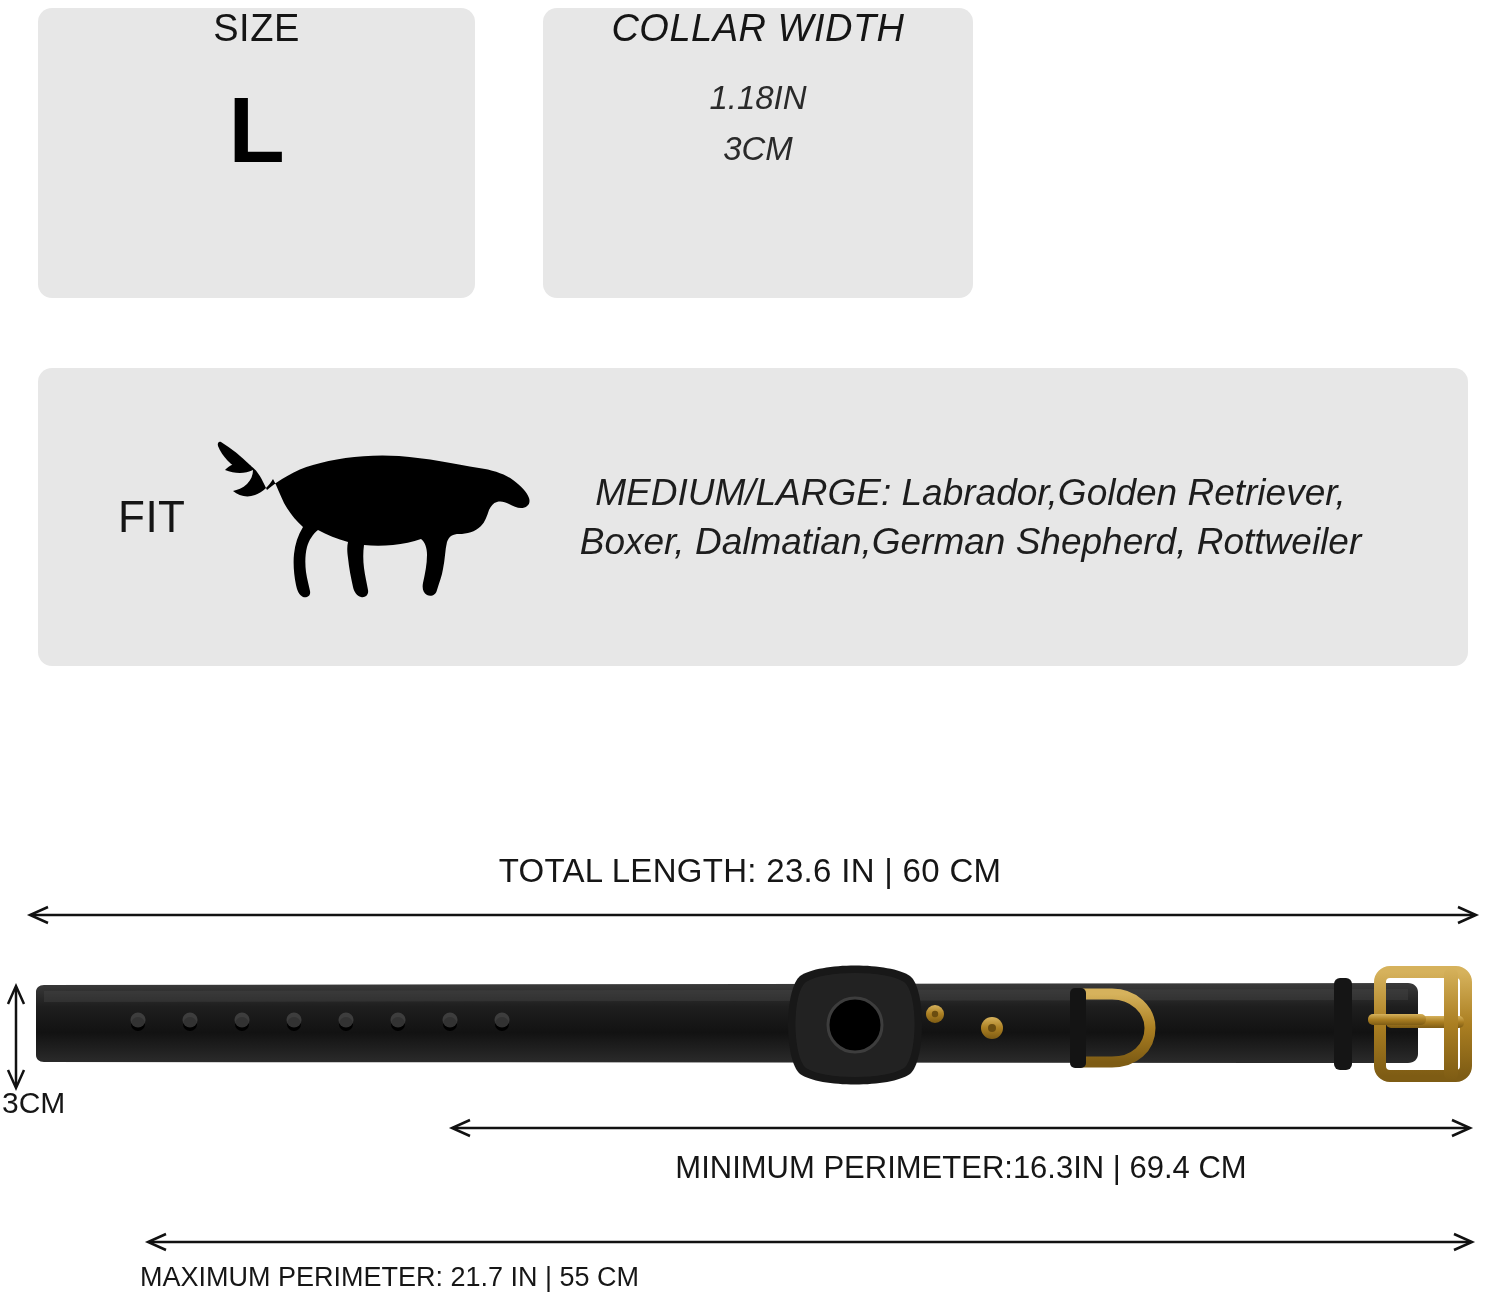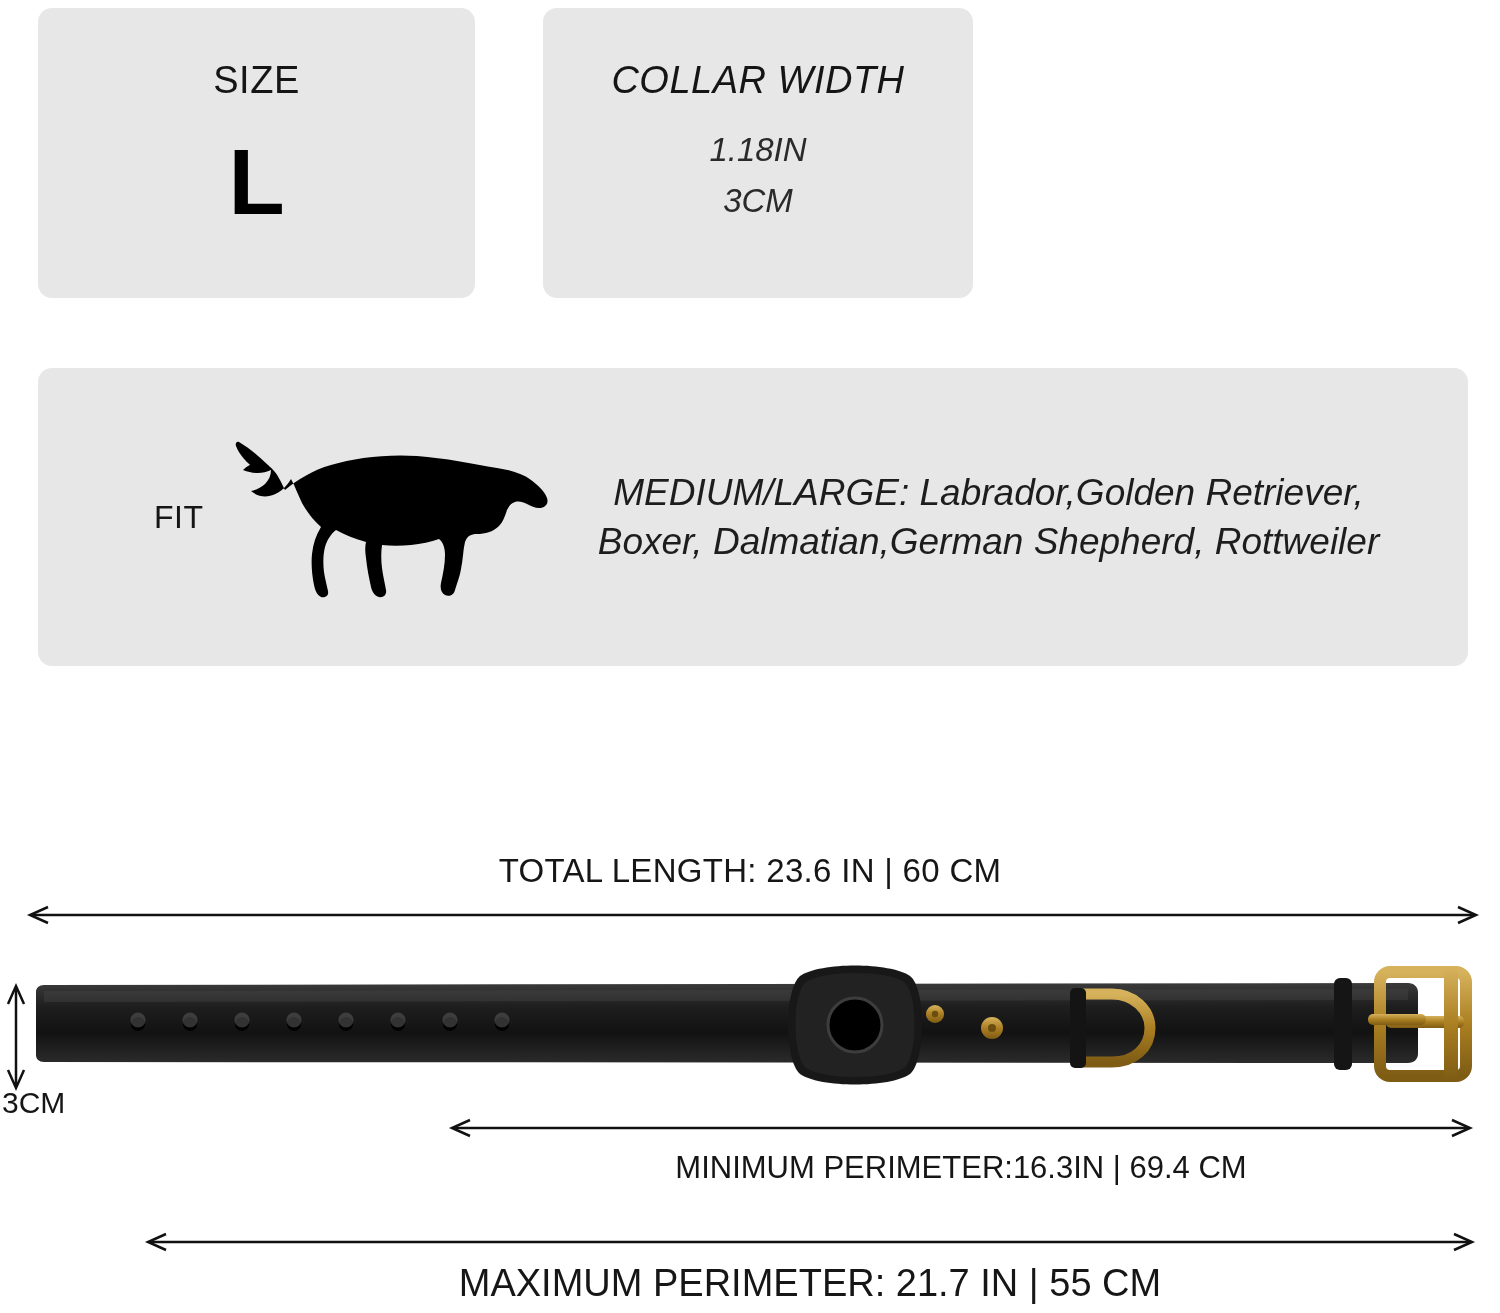--- a/index.html
+++ b/index.html
@@ -24,21 +24,20 @@
     gap: 68px;
   }
   .card {
     background: #e7e7e7;
     border-radius: 14px;
     height: 290px;
     display: flex;
     flex-direction: column;
     align-items: center;
     justify-content: flex-start;
-    padding-top: 52px;
   }
   .card.size   { width: 437px; }
   .card.nick   { width: 437px; }
   .card.width  { width: 430px; font-style: italic; }
 
   .card-title {
     font-size: 38px;
     letter-spacing: 0.5px;
     font-weight: 400;
     color: #151515;
@@ -64,23 +63,23 @@
   .fit-card {
     position: absolute;
     left: 38px; top: 368px;
     width: 1430px; height: 298px;
     background: #e7e7e7;
     border-radius: 14px;
     display: flex;
     align-items: center;
   }
   .fit-label {
-    font-size: 32px;
+    font-size: 44px;
     color: #151515;
-    margin-left: 116px;
+    margin-left: 80px;
     letter-spacing: 0.5px;
   }
   .dog-silhouette {
     margin-left: 32px;
     margin-top: 6px;
     flex: 0 0 auto;
   }
   .fit-text {
     margin-left: 38px;
     margin-right: 30px;
@@ -129,22 +128,21 @@
     left: 444px; top: 1150px;
     width: 1034px;
     text-align: center;
     font-size: 31px;
     color: #161616;
   }
   .max-label {
     position: absolute;
     left: 140px; top: 1262px;
     width: 1340px;
-    text-align: center;
-    font-size: 38px;
+    font-size: 27px;
     color: #161616;
   }
   .vert-label {
     position: absolute;
     left: 2px; top: 1086px;
     font-size: 30px;
     color: #161616;
   }
 
   

